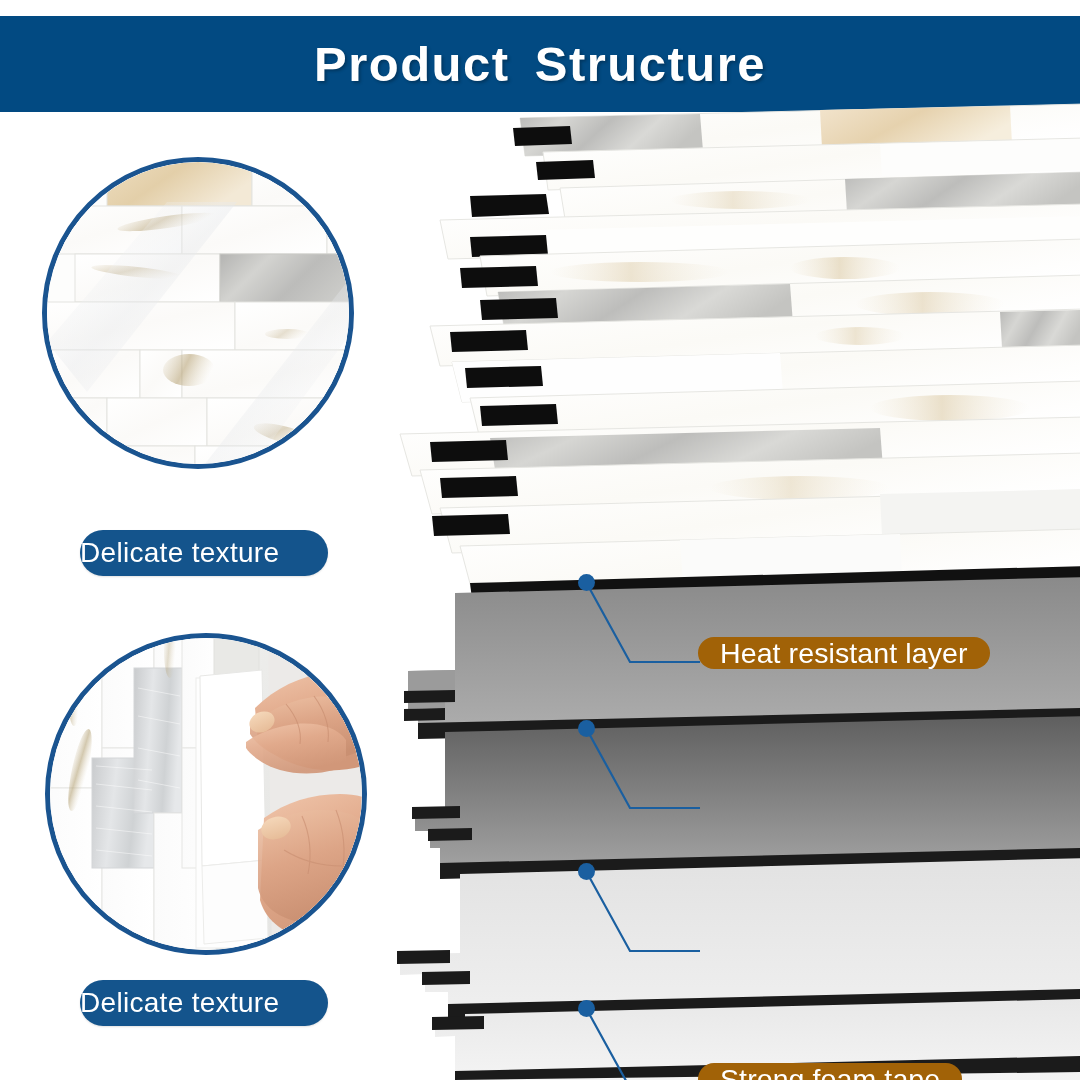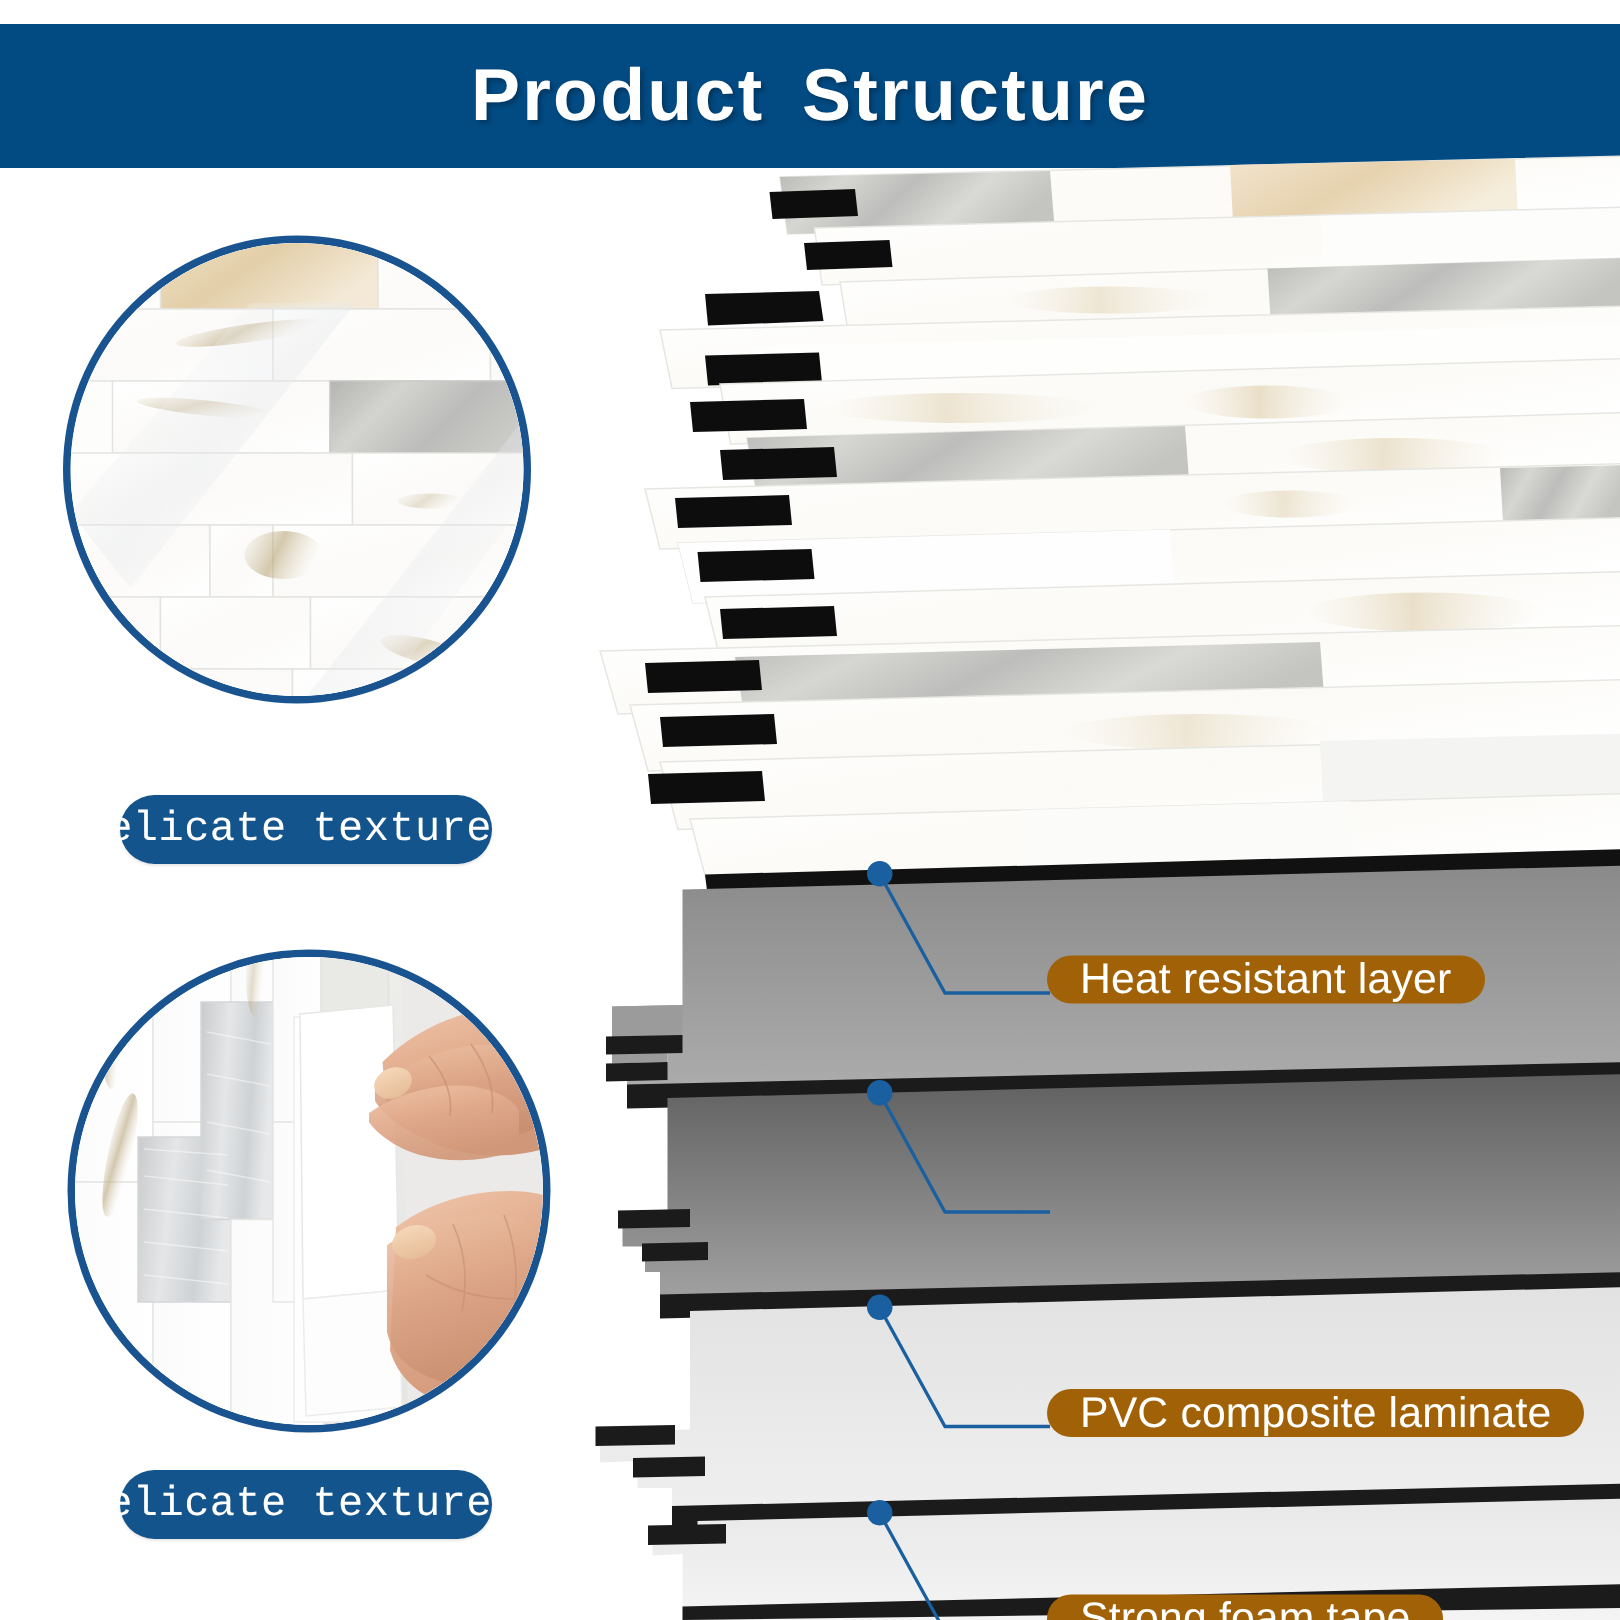--- a/index.html
+++ b/index.html
@@ -35,26 +35,25 @@
     background:#fdfdfd;
     box-sizing:border-box;
   }
   .photo-inner{position:absolute;inset:0;overflow:hidden;border-radius:50%;}
 
   .pill{
     position:absolute;
     background:#14548c;
     color:#fff;
     border-radius:40px;
-    display:flex;align-items:center;justify-content:flex-end;
+    display:flex;align-items:center;justify-content:flex-start;
     font-size:28px;
     letter-spacing:.3px;
     box-shadow:0 1px 2px rgba(0,0,0,.12);
     white-space:nowrap;
-    font-family:Liberation Mono, monospace;
   }
 
   
   #diagram{position:absolute;left:0;top:96px;width:1080px;height:984px;}
   #diagram svg{display:block;}
 
   .label-pill{
     position:absolute;
     background:#a16207;
     color:#ffffff;
@@ -260,21 +259,20 @@
     </svg>
 
     <div class="dot" style="left:578px;top:478px;"></div>
     <div class="dot" style="left:578px;top:624px;"></div>
     <div class="dot" style="left:578px;top:767px;"></div>
     <div class="dot" style="left:578px;top:904px;"></div>
 
     <div class="label-pill" style="left:698px;top:541px;">Heat resistant layer</div>
 
 
-    <div class="label-pill" style="left:698px;top:830px;">PVC composite laminate</div>
 
     <div class="label-pill" style="left:698px;top:967px;">Strong foam tape</div>
   </div>
 
   <div class="photo-circle" style="left:42px;top:157px;width:312px;height:312px;">
     <div class="photo-inner">
       <svg width="312" height="312" viewBox="0 0 312 312" xmlns="http://www.w3.org/2000/svg">
         <defs>
           <linearGradient id="c1marble" x1="0" y1="0" x2="1" y2="1">
             <stop offset="0" stop-color="#ffffff"></stop>

